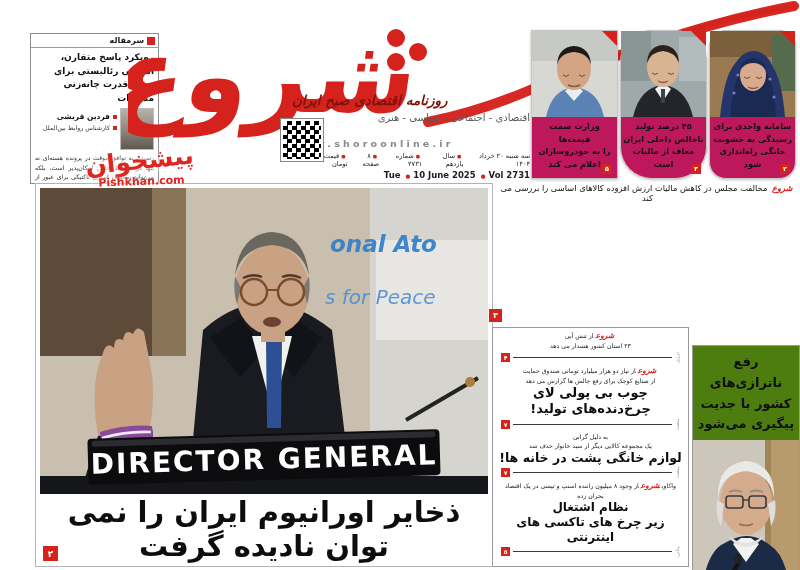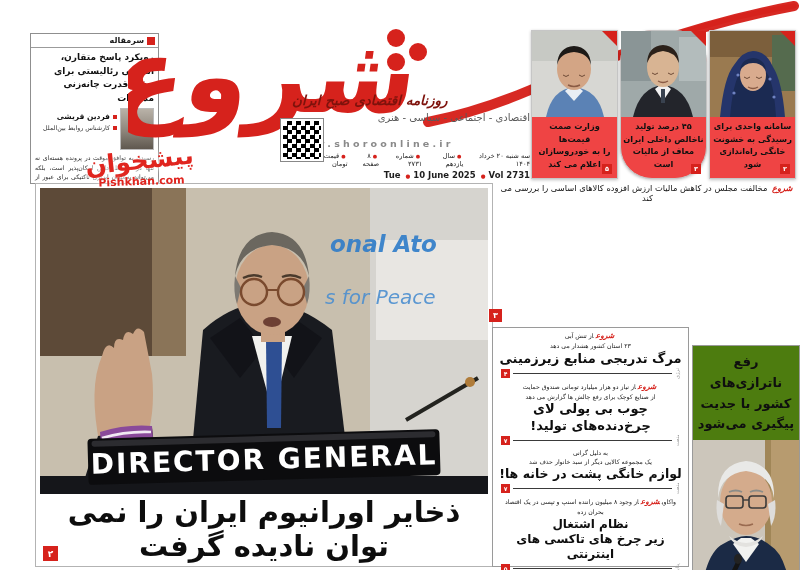--- a/index.html
+++ b/index.html
@@ -32,21 +32,21 @@
   .tagline{font-size:13.5px;font-weight:bold;color:#7e120c;font-style:italic;}
   .cats{font-size:10px;color:#5a5a5a;margin-top:4px;letter-spacing:1px;}
   .url{font-size:9.5px;color:#8a8a8a;letter-spacing:3.2px;direction:ltr;margin-top:15px;font-weight:bold;}
   .fa-line{display:flex;direction:rtl;justify-content:flex-start;gap:2px;font-size:6.6px;color:#1a1a1a;margin-top:3px;align-items:center;flex-wrap:nowrap;}
   .fa-line span.itm + span.itm::before{content:"●";color:#d6221c;font-size:5px;margin:0 2px;}
   .en-line{display:flex;direction:ltr;justify-content:flex-end;gap:2px;font-size:8.5px;font-weight:bold;color:#1d1d1d;margin-top:2px;}
   .en-line span.itm + span.itm::before{content:"●";color:#d6221c;font-size:5.5px;margin:0 3px;}
   .qr{left:281px;top:119px;width:38px;height:38px;z-index:3;border:2px solid #fff;
       background:conic-gradient(#000 25%,#fff 0 50%,#000 0 75%,#fff 0);background-size:9px 9px;outline:1px solid #888;}
   
-  .card{top:30px;width:85px;height:147px;background:#ef4444;border:1px solid #c6c6c6;z-index:4;
+  .card{top:30px;width:85px;height:147px;background:#be185d;border:1px solid #c6c6c6;z-index:4;
         box-shadow:0 1px 3px rgba(0,0,0,.25);}
   .card .tri{position:absolute;top:0;right:0;width:0;height:0;border-left:15px solid transparent;border-top:15px solid #d6221c;z-index:2;}
   .card .ph{width:100%;height:86px;overflow:hidden;}
   .card .cap{font-size:8.2px;font-weight:bold;text-align:center;line-height:1.55;direction:rtl;padding:3px 1px 0;color:#111;}
   .card .pg{position:absolute;bottom:4px;right:5px;width:10px;height:10px;background:#d6221c;color:#fff;
             font-size:6.5px;font-weight:bold;display:flex;align-items:center;justify-content:center;}
   
   .main-box{left:35px;top:183px;width:458px;height:384px;border:1px solid #b3b3b3;background:#fff;padding:4px;box-sizing:border-box;z-index:2;}
   .main-photo{width:448px;height:306px;position:relative;overflow:hidden;background:#c8bfae;}
   .main-cap{margin-top:4px;font-size:9px;font-weight:bold;text-align:center;direction:rtl;color:#222;}
@@ -170,21 +170,21 @@
         <path d="M47 42 Q50 45 53 42" stroke="#6d4a36" stroke-width="1" fill="none"></path>
         <path d="M37 50 Q42 53 47 50" stroke="#8a5b44" stroke-width="1.3" fill="none"></path>
       </svg>
     </div>
     <div class="cap pre">۴۵ درصد تولید
 ناخالص داخلی ایران
 معاف از مالیات است</div>
     <div class="pg">۳</div>
   </div>
 
-  <div class="abs card" style="left:709px;">
+  <div class="abs card" style="left:709px;border-radius:17px;">
     <div class="tri"></div>
     <div class="ph">
       <svg viewBox="0 0 85 86" width="85" height="86">
         <rect width="85" height="86" fill="#9a7a50"></rect>
         <rect x="0" y="0" width="85" height="26" fill="#7c5f3c"></rect>
         <rect x="62" y="4" width="23" height="56" fill="#556b4e"></rect>
         <path d="M10 86 Q14 46 24 34 Q33 20 43 20 Q56 20 63 36 Q72 50 75 86 Z" fill="#25356b"></path>
         <path d="M20 86 Q23 52 30 42 Q36 32 43 32 Q52 32 58 44 Q64 54 66 86 Z" fill="#1b2a52"></path>
         <circle cx="28" cy="44" r="1.6" fill="#6f83c2"></circle>
           <circle cx="60" cy="48" r="1.6" fill="#6f83c2"></circle>
@@ -260,21 +260,20 @@
   <div class="abs watermark">
     <div class="fa">پیشخوان</div>
     <div class="en">Pishkhan.com</div>
   </div>
 
   <div class="abs newslist">
 
     <div class="item">
       <div class="k"><span class="brand-inline">شروع</span><span>از تنش آبی</span></div>
       <div class="k">۲۳ استان کشور هشدار می دهد</div>
-      <div class="h" style="font-size:13px">مرگ تدریجی منابع زیرزمینی</div>
       <div class="divider">
         <span class="badge">۴</span>
         <span class="ln"></span>
         <span class="sec">انرژی</span>
       </div>
     </div>
 
     <div class="item">
       <div class="k"><span class="brand-inline">شروع</span><span>از نیاز دو هزار میلیارد تومانی صندوق حمایت</span></div>
       <div class="k">از صنایع کوچک برای رفع چالش ها گزارش می دهد</div>

